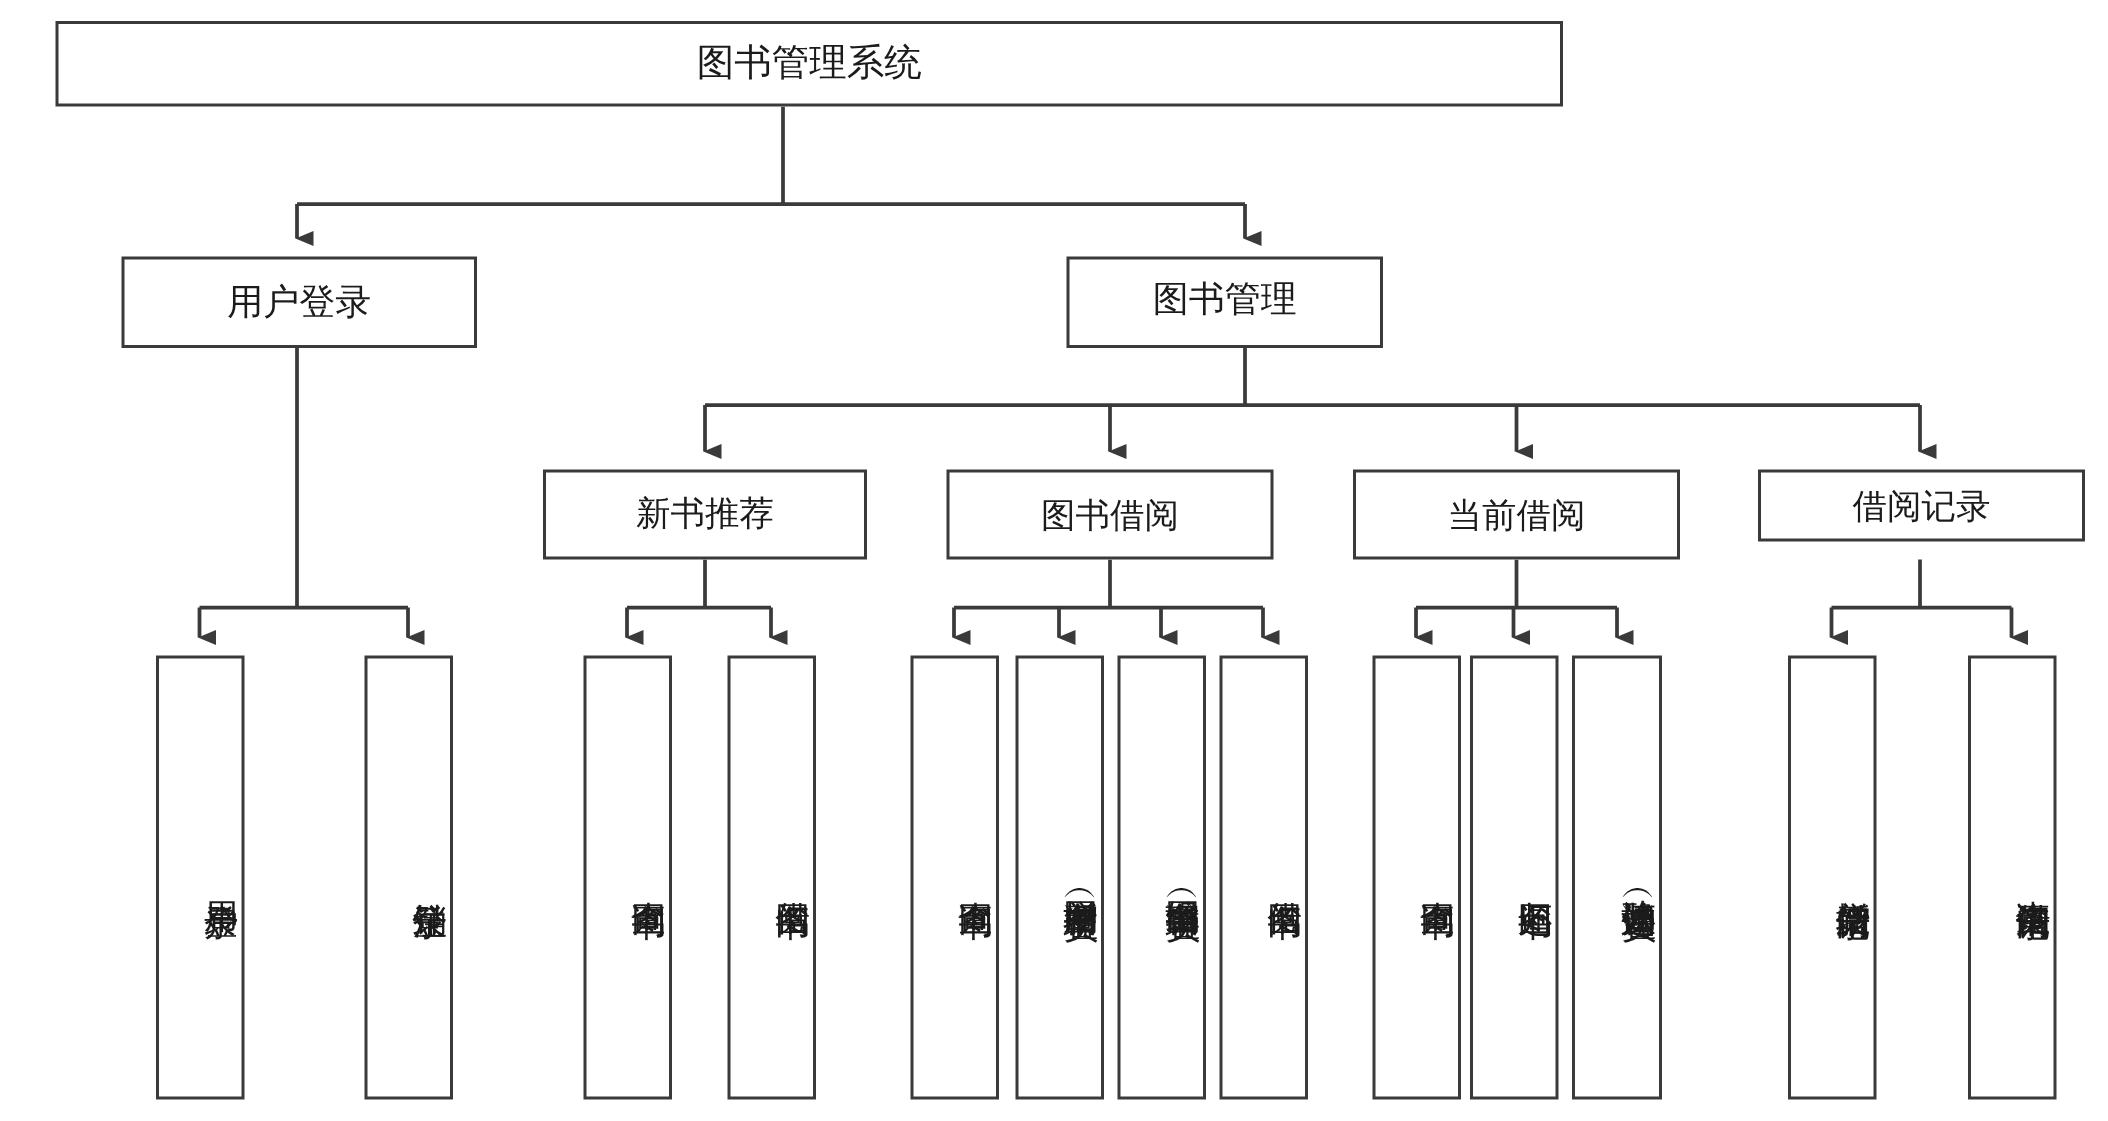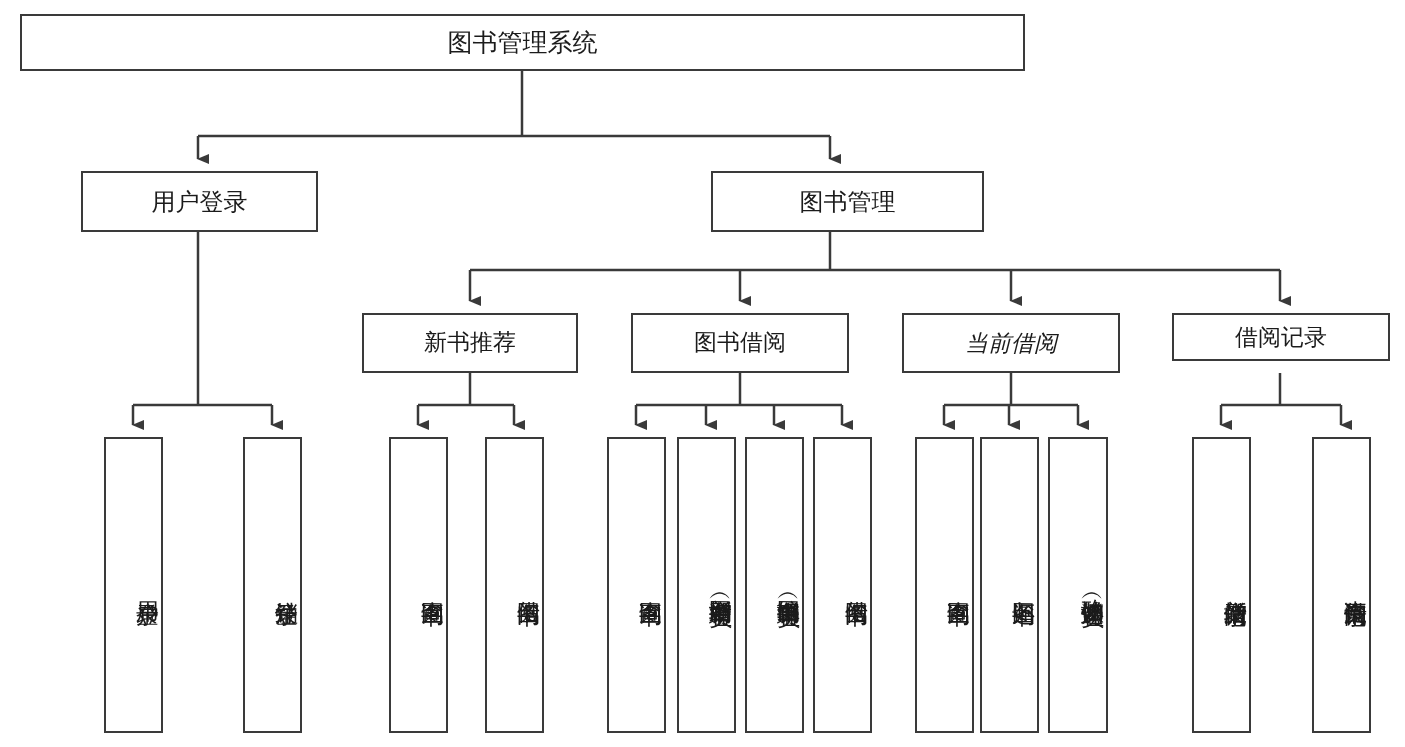--- a/index.html
+++ b/index.html
@@ -117,31 +117,31 @@
     <path d="M944,405 L944,425" stroke="#3a3a3a" stroke-width="2.5" fill="none" marker-end="url(#arrow)"></path>
     <path d="M1009,405 L1009,425" stroke="#3a3a3a" stroke-width="2.5" fill="none" marker-end="url(#arrow)"></path>
     <path d="M1078,405 L1078,425" stroke="#3a3a3a" stroke-width="2.5" fill="none" marker-end="url(#arrow)"></path>
 
     <path d="M1280,373 L1280,405" stroke="#3a3a3a" stroke-width="2.5" fill="none"></path>
     <path d="M1221,405 L1341,405" stroke="#3a3a3a" stroke-width="2.5" fill="none"></path>
     <path d="M1221,405 L1221,425" stroke="#3a3a3a" stroke-width="2.5" fill="none" marker-end="url(#arrow)"></path>
     <path d="M1341,405 L1341,425" stroke="#3a3a3a" stroke-width="2.5" fill="none" marker-end="url(#arrow)"></path>
   </svg>
 
-  <div class="node root" style="left:20px; top:14px; width:1005px; height:57px;">图书管理系统</div>
+  <div class="node root" style="left:37px; top:14px; width:1005px; height:57px;">图书管理系统</div>
 
   <div class="node level2" style="left:81px; top:171px; width:237px; height:61px;">用户登录</div>
 
-  <div class="node level2" style="left:711px; top:171px; width:273px; height:61px;">图书管理</div>
+  <div class="node level2" style="left:711px; top:171px; width:211px; height:61px;font-family:Liberation Mono, monospace;">图书管理</div>
 
   <div class="node level3" style="left:362px; top:313px; width:216px; height:60px;font-family:Liberation Serif, serif;">新书推荐</div>
 
-  <div class="node level3" style="left:631px; top:313px; width:218px; height:60px;font-family:Liberation Serif, serif;">图书借阅</div>
+  <div class="node level3" style="left:631px; top:313px; width:218px; height:60px;">图书借阅</div>
 
-  <div class="node level3" style="left:902px; top:313px; width:218px; height:60px;font-style:italic;">当前借阅</div>
+  <div class="node level3" style="left:902px; top:313px; width:218px; height:60px;">当前借阅</div>
 
   <div class="node level3" style="left:1172px; top:313px; width:218px; height:48px;">借阅记录</div>
 
   <div class="node leaf" style="left:104px; top:437px; width:59px; height:296px;">
     <span>用户登录</span>
   </div>
   <div class="node leaf" style="left:243px; top:437px; width:59px; height:296px;">
     <span>注销登录</span>
   </div>
 

